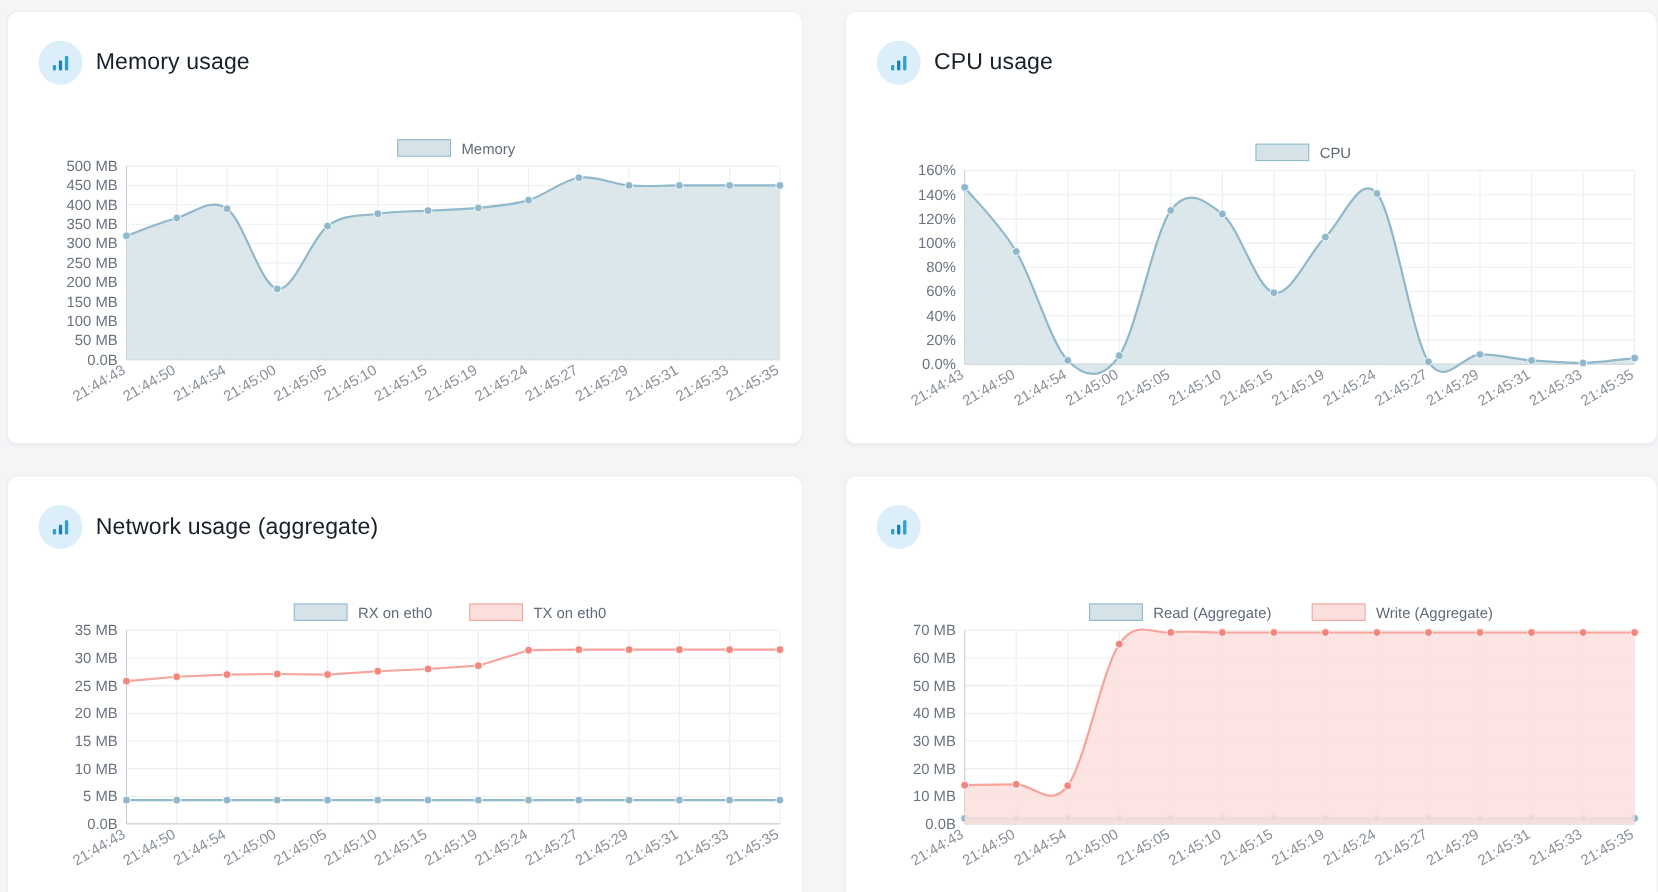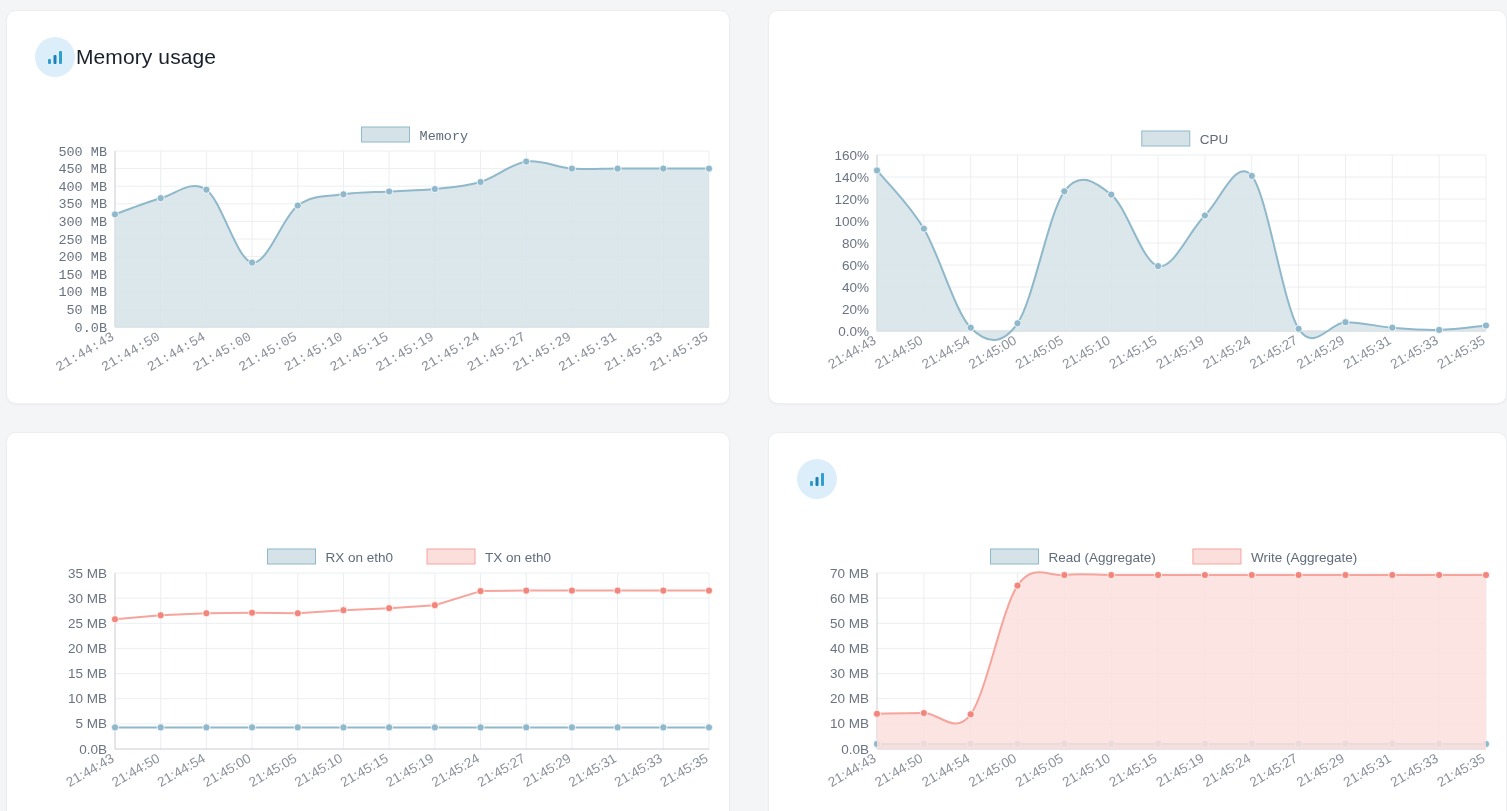--- a/index.html
+++ b/index.html
@@ -23,21 +23,21 @@
     background: #ffffff;
     border: 1px solid #eceef1;
     border-radius: 10px;
     box-shadow: 0 1px 2px rgba(16,24,40,.04);
     position: relative;
     overflow: hidden;
   }
   .card-header {
     display: flex;
     align-items: center;
-    gap: 1px;
+    gap: 12px;
     padding: 26px 0 0 28px;
   }
   .hdr-icon {
     width: 40px; height: 40px;
     border-radius: 50%;
     background: #ddeefb;
     display: flex; align-items: center; justify-content: center;
     flex: 0 0 auto;
   }
   .hdr-icon svg { display: block; }
@@ -65,21 +65,21 @@
     <div class="card-header">
       <span class="hdr-icon">
         <svg width="20" height="20" viewBox="0 0 20 20" aria-hidden="true">
           <rect x="3" y="12" width="3" height="5" rx="1" fill="#2f9fd0"></rect>
           <rect x="8.5" y="8" width="3" height="9" rx="1" fill="#1e7fb8"></rect>
           <rect x="14" y="4" width="3" height="13" rx="1" fill="#2f9fd0"></rect>
         </svg>
       </span>
       <span class="card-title">Memory usage</span>
     </div>
-    <div class="chart-wrap" id="chart-memory" style="top:104px;font-family:Liberation Mono, monospace;">
+    <div class="chart-wrap" id="chart-memory" style="top:104px;">
         <svg width="724" height="290" viewBox="0 0 724 290">
           <rect x="354.55" y="12" width="48" height="15" fill="#d5e3e8" stroke="#8fb8cb" stroke-width="1"></rect>
           <text x="412.55" y="25" class="legend-label">Memory</text>
           <text x="100" y="216.5" text-anchor="end" class="axis-label">0.0B</text>
           <line x1="108" y1="194.4" x2="702" y2="194.4" class="gridline"></line>
           <text x="100" y="198.9" text-anchor="end" class="axis-label">50 MB</text>
           <line x1="108" y1="176.8" x2="702" y2="176.8" class="gridline"></line>
           <text x="100" y="181.3" text-anchor="end" class="axis-label">100 MB</text>
           <line x1="108" y1="159.2" x2="702" y2="159.2" class="gridline"></line>
           <text x="100" y="163.7" text-anchor="end" class="axis-label">150 MB</text>
@@ -140,20 +140,30 @@
           <text x="0" y="0" class="tick-label" text-anchor="end" transform="translate(519.2307692307693,224) rotate(-30)">21:45:27</text>
           <text x="0" y="0" class="tick-label" text-anchor="end" transform="translate(564.9230769230769,224) rotate(-30)">21:45:29</text>
           <text x="0" y="0" class="tick-label" text-anchor="end" transform="translate(610.6153846153846,224) rotate(-30)">21:45:31</text>
           <text x="0" y="0" class="tick-label" text-anchor="end" transform="translate(656.3076923076924,224) rotate(-30)">21:45:33</text>
           <text x="0" y="0" class="tick-label" text-anchor="end" transform="translate(702,224) rotate(-30)">21:45:35</text>
         </svg>
       </div>
   </div>
 
   <div class="card">
+    <div class="card-header">
+      <span class="hdr-icon">
+        <svg width="20" height="20" viewBox="0 0 20 20" aria-hidden="true">
+          <rect x="3" y="12" width="3" height="5" rx="1" fill="#2f9fd0"></rect>
+          <rect x="8.5" y="8" width="3" height="9" rx="1" fill="#1e7fb8"></rect>
+          <rect x="14" y="4" width="3" height="13" rx="1" fill="#2f9fd0"></rect>
+        </svg>
+      </span>
+      <span class="card-title">CPU usage</span>
+    </div>
     <div class="chart-wrap" id="chart-cpu" style="top:108px;">
         <svg width="739" height="290" viewBox="0 0 739 290">
           <rect x="372.775" y="12" width="48" height="15" fill="#d5e3e8" stroke="#8fb8cb" stroke-width="1"></rect>
           <text x="430.775" y="25" class="legend-label">CPU</text>
           <text x="100" y="216.5" text-anchor="end" class="axis-label">0.0%</text>
           <line x1="108" y1="190" x2="717" y2="190" class="gridline"></line>
           <text x="100" y="194.5" text-anchor="end" class="axis-label">20%</text>
           <line x1="108" y1="168" x2="717" y2="168" class="gridline"></line>
           <text x="100" y="172.5" text-anchor="end" class="axis-label">40%</text>
           <line x1="108" y1="146" x2="717" y2="146" class="gridline"></line>
@@ -211,20 +221,30 @@
           <text x="0" y="0" class="tick-label" text-anchor="end" transform="translate(529.6153846153846,224) rotate(-30)">21:45:27</text>
           <text x="0" y="0" class="tick-label" text-anchor="end" transform="translate(576.4615384615385,224) rotate(-30)">21:45:29</text>
           <text x="0" y="0" class="tick-label" text-anchor="end" transform="translate(623.3076923076923,224) rotate(-30)">21:45:31</text>
           <text x="0" y="0" class="tick-label" text-anchor="end" transform="translate(670.1538461538462,224) rotate(-30)">21:45:33</text>
           <text x="0" y="0" class="tick-label" text-anchor="end" transform="translate(717,224) rotate(-30)">21:45:35</text>
         </svg>
       </div>
   </div>
 
   <div class="card">
+    <div class="card-header">
+      <span class="hdr-icon">
+        <svg width="20" height="20" viewBox="0 0 20 20" aria-hidden="true">
+          <rect x="3" y="12" width="3" height="5" rx="1" fill="#2f9fd0"></rect>
+          <rect x="8.5" y="8" width="3" height="9" rx="1" fill="#1e7fb8"></rect>
+          <rect x="14" y="4" width="3" height="13" rx="1" fill="#2f9fd0"></rect>
+        </svg>
+      </span>
+      <span class="card-title">Network usage (aggregate)</span>
+    </div>
     <div class="chart-wrap" id="chart-network" style="top:104px;">
         <svg width="724" height="290" viewBox="0 0 724 290">
           <rect x="260.5" y="12" width="48" height="15" fill="#d5e3e8" stroke="#8fb8cb" stroke-width="1"></rect>
           <text x="318.5" y="25" class="legend-label">RX on eth0</text>
           <rect x="420" y="12" width="48" height="15" fill="#fbdfdd" stroke="#f6a49c" stroke-width="1"></rect>
           <text x="478" y="25" class="legend-label">TX on eth0</text>
           <text x="100" y="216.5" text-anchor="end" class="axis-label">0.0B</text>
           <line x1="108" y1="186.85714285714286" x2="702" y2="186.85714285714286" class="gridline"></line>
           <text x="100" y="191.35714285714286" text-anchor="end" class="axis-label">5 MB</text>
           <line x1="108" y1="161.71428571428572" x2="702" y2="161.71428571428572" class="gridline"></line>

